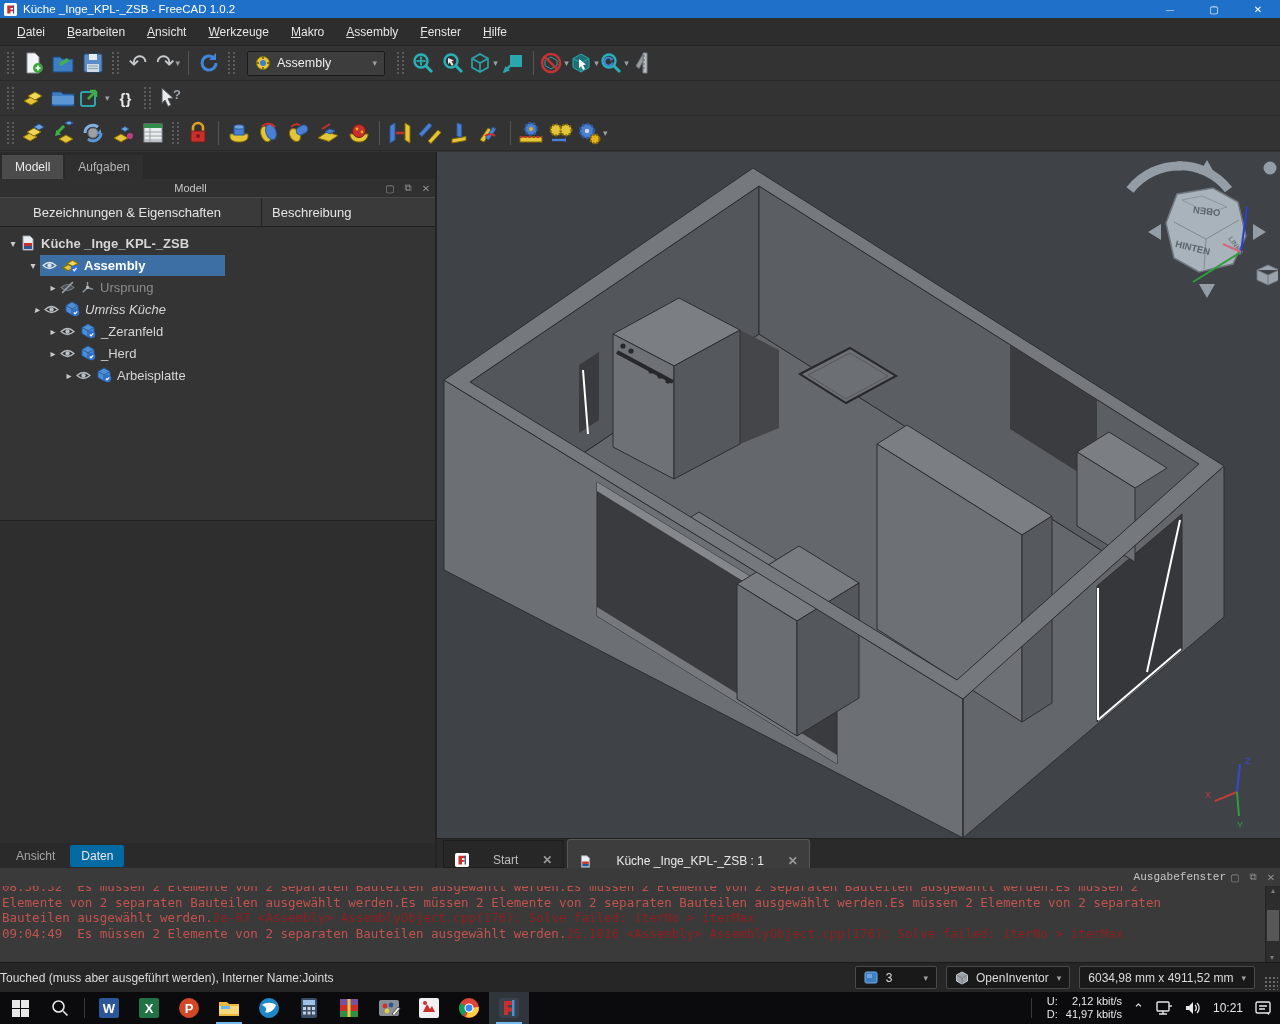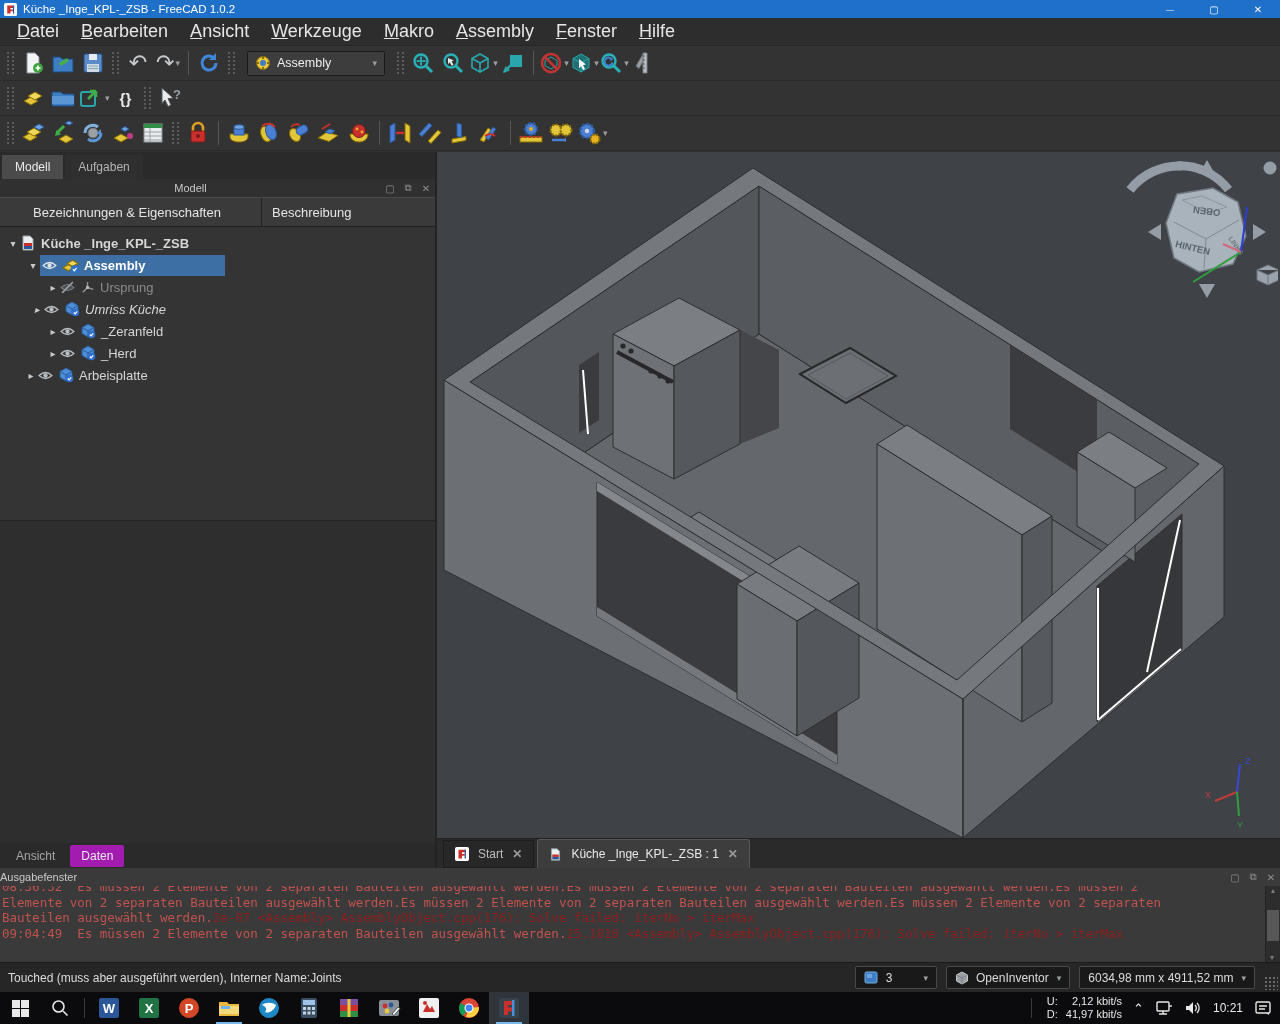--- a/index.html
+++ b/index.html
@@ -11,21 +11,21 @@
   .titlebar{height:18px;background:#1e70c9;display:flex;align-items:center;color:#fff;font-size:11.5px;}
   .fc-logo{width:13px;height:13px;margin:0 6px 0 4px;}
   .win-controls{margin-left:auto;display:flex;height:100%;}
   .win-btn{width:44px;display:flex;align-items:center;justify-content:center;font-size:10px;color:#fff;}
   .glyph-min::after{content:"—";font-size:8px;}
   .glyph-max::after{content:"▢";font-size:10px;}
   .glyph-close::after{content:"✕";}
 
   
   .menubar{height:28px;background:#2d2d2d;display:flex;align-items:center;padding-left:6px;border-bottom:1px solid #262626;}
-  .menu-item{display:inline-block;padding:5px 11px;color:#e6e6e6;font-size:18px;}
+  .menu-item{display:inline-block;padding:5px 11px;color:#e6e6e6;font-size:12px;}
   .menu-item::first-letter{text-decoration:underline;}
 
   
   .toolbar{height:35px;background:#333;display:flex;align-items:center;border-bottom:1px solid #2a2a2a;padding-left:3px;}
   .grip{width:7px;height:22px;border-left:2px dotted #5c5c5c;border-right:2px dotted #5c5c5c;margin:0 4px;}
   .vsep{width:1px;height:24px;background:#565656;margin:0 5px;}
   .tbtn{min-width:30px;height:30px;display:flex;align-items:center;justify-content:center;border-radius:2px;position:relative;}
   .caret{color:#9aa0a4;font-size:9px;margin-left:1px;}
   .caret::after{content:"▾";}
   .glyph-undo::after{content:"↶";font-size:22px;color:#c6cacd;line-height:20px;}
@@ -53,49 +53,49 @@
   .trow .ticon{margin-right:5px;flex:none;}
   .arr{width:14px;text-align:center;color:#c9c9c9;font-size:10px;flex:none;}
   .arr-down::after{content:"▾";}
   .arr-right::after{content:"▸";}
   .bold{font-weight:bold;}
   .dim{color:#8b8b8b;}
   .sel-box{display:flex;align-items:center;background:#3d6fa5;height:21px;padding:0 80px 0 2px;color:#fff;}
   .prop-area{position:absolute;top:368px;left:0;right:0;bottom:25px;background:#2e2e2e;border-top:1px solid #232323;}
   .bottom-tabs{position:absolute;bottom:0;left:0;right:0;height:25px;background:#2a2a2a;display:flex;align-items:center;gap:4px;padding-left:5px;font-size:12px;}
   .btab{padding:4px 11px;color:#a6a6a6;}
-  .btab.active{background:#a21caf;color:#eaeaea;border-radius:2px;}
+  .btab.active{background:#0369a1;color:#eaeaea;border-radius:2px;}
 
   
   .viewport{flex:1;position:relative;background:#3f4247;overflow:hidden;}
   .scene{position:absolute;top:0;left:0;}
   .mdi-bar{position:absolute;bottom:0;left:0;right:0;height:30px;background:#2a2a2a;border-top:1px solid #202020;display:flex;align-items:flex-end;padding-left:6px;gap:3px;}
-  .mdi-tab{height:28px;display:flex;align-items:center;gap:9px;padding:0 11px;font-size:12px;color:#bdbdbd;background:#272727;border:1px solid #1d1d1d;}
+  .mdi-tab{height:28px;display:flex;align-items:flex-end;gap:24px;padding:0 11px;font-size:12px;color:#bdbdbd;background:#272727;border:1px solid #1d1d1d;}
   .mdi-tab.active{background:#3d3d3d;color:#e9e9e9;border:1px solid #585858;border-bottom:none;border-radius:3px 3px 0 0;height:29px;}
   .mdi-close{color:#9a9a9a;font-size:12px;font-weight:bold;}
   .mdi-close::after{content:"✕";}
 
   
   .output-panel{position:absolute;top:868px;left:0;width:1280px;height:94px;background:#3a3a3a;}
   .out-title{height:18px;display:flex;align-items:center;font-size:11px;color:#c8c8c8;}
-  .out-title .ot-label{flex:1;text-align:left;}
+  .out-title .ot-label{flex:1;text-align:right;font-family:Liberation Mono, monospace;}
   .out-body{position:absolute;top:18px;bottom:0;left:2px;right:16px;overflow:hidden;font-family:"DejaVu Sans Mono",monospace;font-size:12.5px;line-height:15.5px;}
   .out-line{white-space:pre;}
   .out-line:first-child{margin-top:-7px;}
   .msg{color:#c0534e;}
   .err{color:#8f1f1f;}
   .out-scroll{position:absolute;top:18px;right:0;bottom:0;width:15px;background:#2d2d2d;border-left:1px solid #242424;}
   .sb-arrow{display:block;text-align:center;color:#7b7b7b;font-size:8px;height:10px;}
   .sb-up::after{content:"▴";}
   .sb-down::after{content:"▾";position:absolute;bottom:0;left:4px;}
   .thumb{position:absolute;top:32%;height:40%;left:1px;right:1px;background:#575757;}
 
   
   .statusbar{position:absolute;top:962px;left:0;width:1280px;height:30px;background:#262626;border-top:1px solid #1a1a1a;display:flex;align-items:center;font-size:12px;color:#dcdcdc;}
-  .sb-msg{padding-left:8px;flex:1;}
+  .sb-msg{flex:1;}
   .sb-combo{display:flex;align-items:center;gap:7px;background:#191919;border:1px solid #4a4a4a;border-radius:2px;height:23px;padding:0 8px;margin-right:9px;}
   .grip-corner{width:14px;height:14px;margin:10px 2px 0 0;background:radial-gradient(#6a6a6a 1px,transparent 1.2px);background-size:4px 4px;}
 
   
   .taskbar{position:absolute;top:992px;left:0;width:1280px;height:32px;background:#0b0b0d;display:flex;align-items:center;color:#e8e8e8;}
   .task-icon{width:40px;height:32px;display:flex;align-items:center;justify-content:center;position:relative;flex:none;}
   .task-icon.running::after{content:"";position:absolute;bottom:0;left:7px;right:7px;height:2px;background:#76b9ed;}
   .task-icon.activeapp{background:#30353b;}
   .tsep{width:1px;height:20px;background:#3a3a3a;margin:0 4px;flex:none;}
   .tray{margin-left:auto;display:flex;align-items:center;gap:11px;padding-right:8px;}
@@ -512,21 +512,21 @@
           </svg>
         <svg class="ticon" width="16" height="16" viewBox="0 0 16 16">
             <path d="M8 1l6 3.5v6L8 14 2 10.5v-6z" fill="#4d8fd6" stroke="#2a5a9a"></path>
             <path d="M2 4.5L8 8l6-3.5M8 8v6" stroke="#2a5a9a" fill="none"></path>
             <circle cx="11.5" cy="11.5" r="3.8" fill="#2f6fd0"></circle>
             <path d="M9.8 11.5l1.3 1.4 2.1-2.6" stroke="#fff" stroke-width="1.2" fill="none"></path>
           </svg>
         <span>_Herd</span>
       </div>
 
-      <div class="trow" style="padding-left:24px;">
+      <div class="trow" style="padding-left:62px;">
         <span class="arr arr-right"></span>
         <svg class="ticon" width="15" height="15" viewBox="0 0 14 14">
             <path d="M1 7q6-5.6 12 0q-6 5.6-12 0z" fill="none" stroke="#b8bdc2" stroke-width="1.2"></path>
             <circle cx="7" cy="7" r="2" fill="#b8bdc2"></circle>
           </svg>
         <svg class="ticon" width="16" height="16" viewBox="0 0 16 16">
             <path d="M8 1l6 3.5v6L8 14 2 10.5v-6z" fill="#4d8fd6" stroke="#2a5a9a"></path>
             <path d="M2 4.5L8 8l6-3.5M8 8v6" stroke="#2a5a9a" fill="none"></path>
             <circle cx="11.5" cy="11.5" r="3.8" fill="#2f6fd0"></circle>
             <path d="M9.8 11.5l1.3 1.4 2.1-2.6" stroke="#fff" stroke-width="1.2" fill="none"></path>

